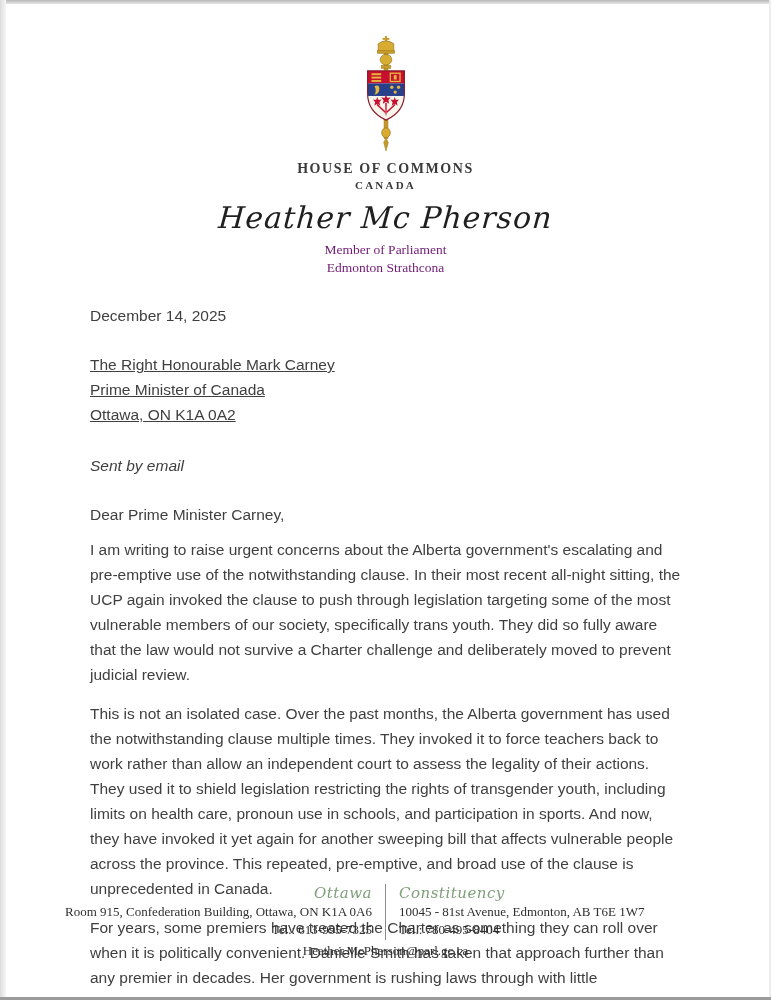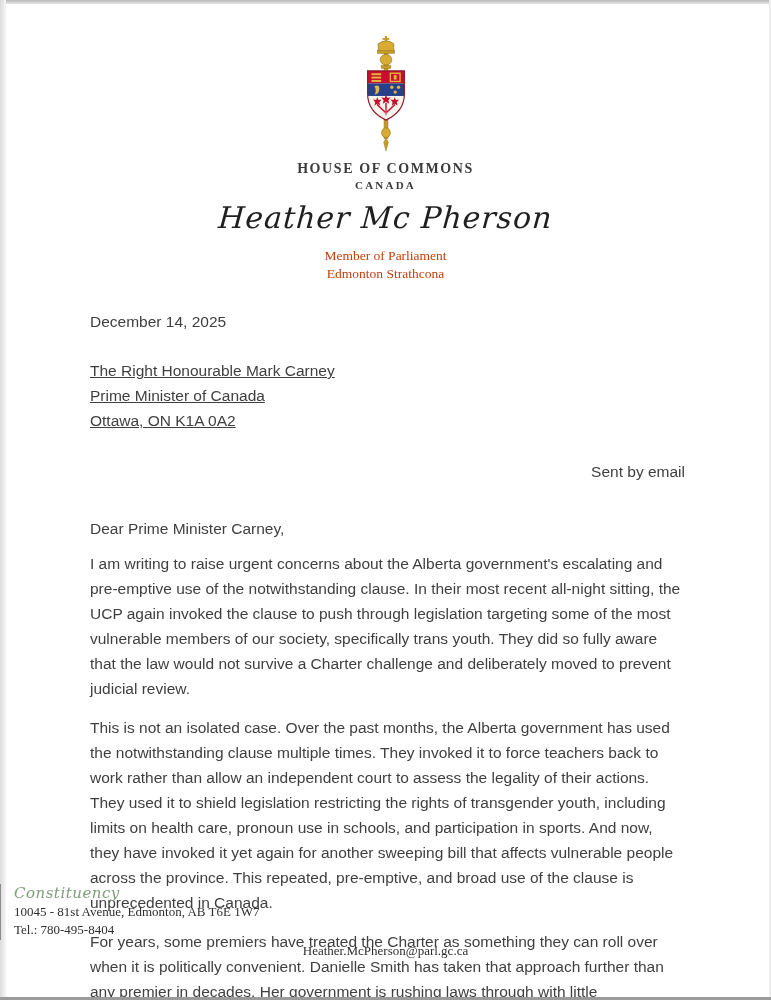--- a/index.html
+++ b/index.html
@@ -31,36 +31,36 @@
   .signature-name {
     margin-top: 8px;
     font-family: "DejaVu Serif", serif;
     font-style: italic;
     font-size: 30px;
     letter-spacing: 1px;
     color: #1f1f1f;
     transform: skewX(-4deg);
   }
   .member-lines {
-    margin-top: 12px;
+    margin-top: 6px;
     font-family: "Liberation Serif", serif;
     font-size: 13.5px;
     line-height: 18px;
-    color: #c2410c;
+    color: #701a75;
   }
 
   .content {
     margin: 26px 86px 0 90px;
     font-size: 15.5px;
     line-height: 25px;
     color: #3f3f3f;
   }
   .date-line { margin-bottom: 24px; }
   .recipient-block { margin-bottom: 26px; text-decoration: underline; }
-  .delivery-note { margin-bottom: 32px; text-align: right; }
+  .delivery-note { font-style: italic; margin-bottom: 24px; }
   .salutation { margin-bottom: 10px; }
   .body-paragraph { margin: 0 0 14px 0; }
 
   .footer {
     position: absolute;
     left: 0; right: 0;
     top: 884px;
     font-family: "Liberation Serif", serif;
     font-size: 13px;
     color: #2e2e2e;
@@ -168,20 +168,25 @@
 
   <div class="salutation">Dear Prime Minister Carney,</div>
 
   <p class="body-paragraph">I am writing to raise urgent concerns about the Alberta government's escalating and pre-emptive use of the notwithstanding clause. In their most recent all-night sitting, the UCP again invoked the clause to push through legislation targeting some of the most vulnerable members of our society, specifically trans youth. They did so fully aware that the law would not survive a Charter challenge and deliberately moved to prevent judicial review.</p>
   <p class="body-paragraph">This is not an isolated case. Over the past months, the Alberta government has used the notwithstanding clause multiple times. They invoked it to force teachers back to work rather than allow an independent court to assess the legality of their actions. They used it to shield legislation restricting the rights of transgender youth, including limits on health care, pronoun use in schools, and participation in sports. And now, they have invoked it yet again for another sweeping bill that affects vulnerable people across the province. This repeated, pre-emptive, and broad use of the clause is unprecedented in Canada.</p>
   <p class="body-paragraph">For years, some premiers have treated the Charter as something they can roll over when it is politically convenient. Danielle Smith has taken that approach further than any premier in decades. Her government is rushing laws through with little explanation, shutting down debate, and steadily eroding the rights of Albertans.</p>
 </div>
 
 <div class="footer">
   <div class="footer-columns">
+    <div class="footer-col left">
+      <div class="script-label">Ottawa</div>
+      <div>Room 915, Confederation Building, Ottawa, ON K1A 0A6</div>
+      <div>Tel.: 613-995-7325</div>
+    </div>
     <div class="footer-divider"></div>
     <div class="footer-col right">
       <div class="script-label">Constituency</div>
       <div>10045 - 81st Avenue, Edmonton, AB T6E 1W7</div>
       <div>Tel.: 780-495-8404</div>
     </div>
   </div>
   <div class="footer-email">Heather.McPherson@parl.gc.ca</div>
 </div>
 

